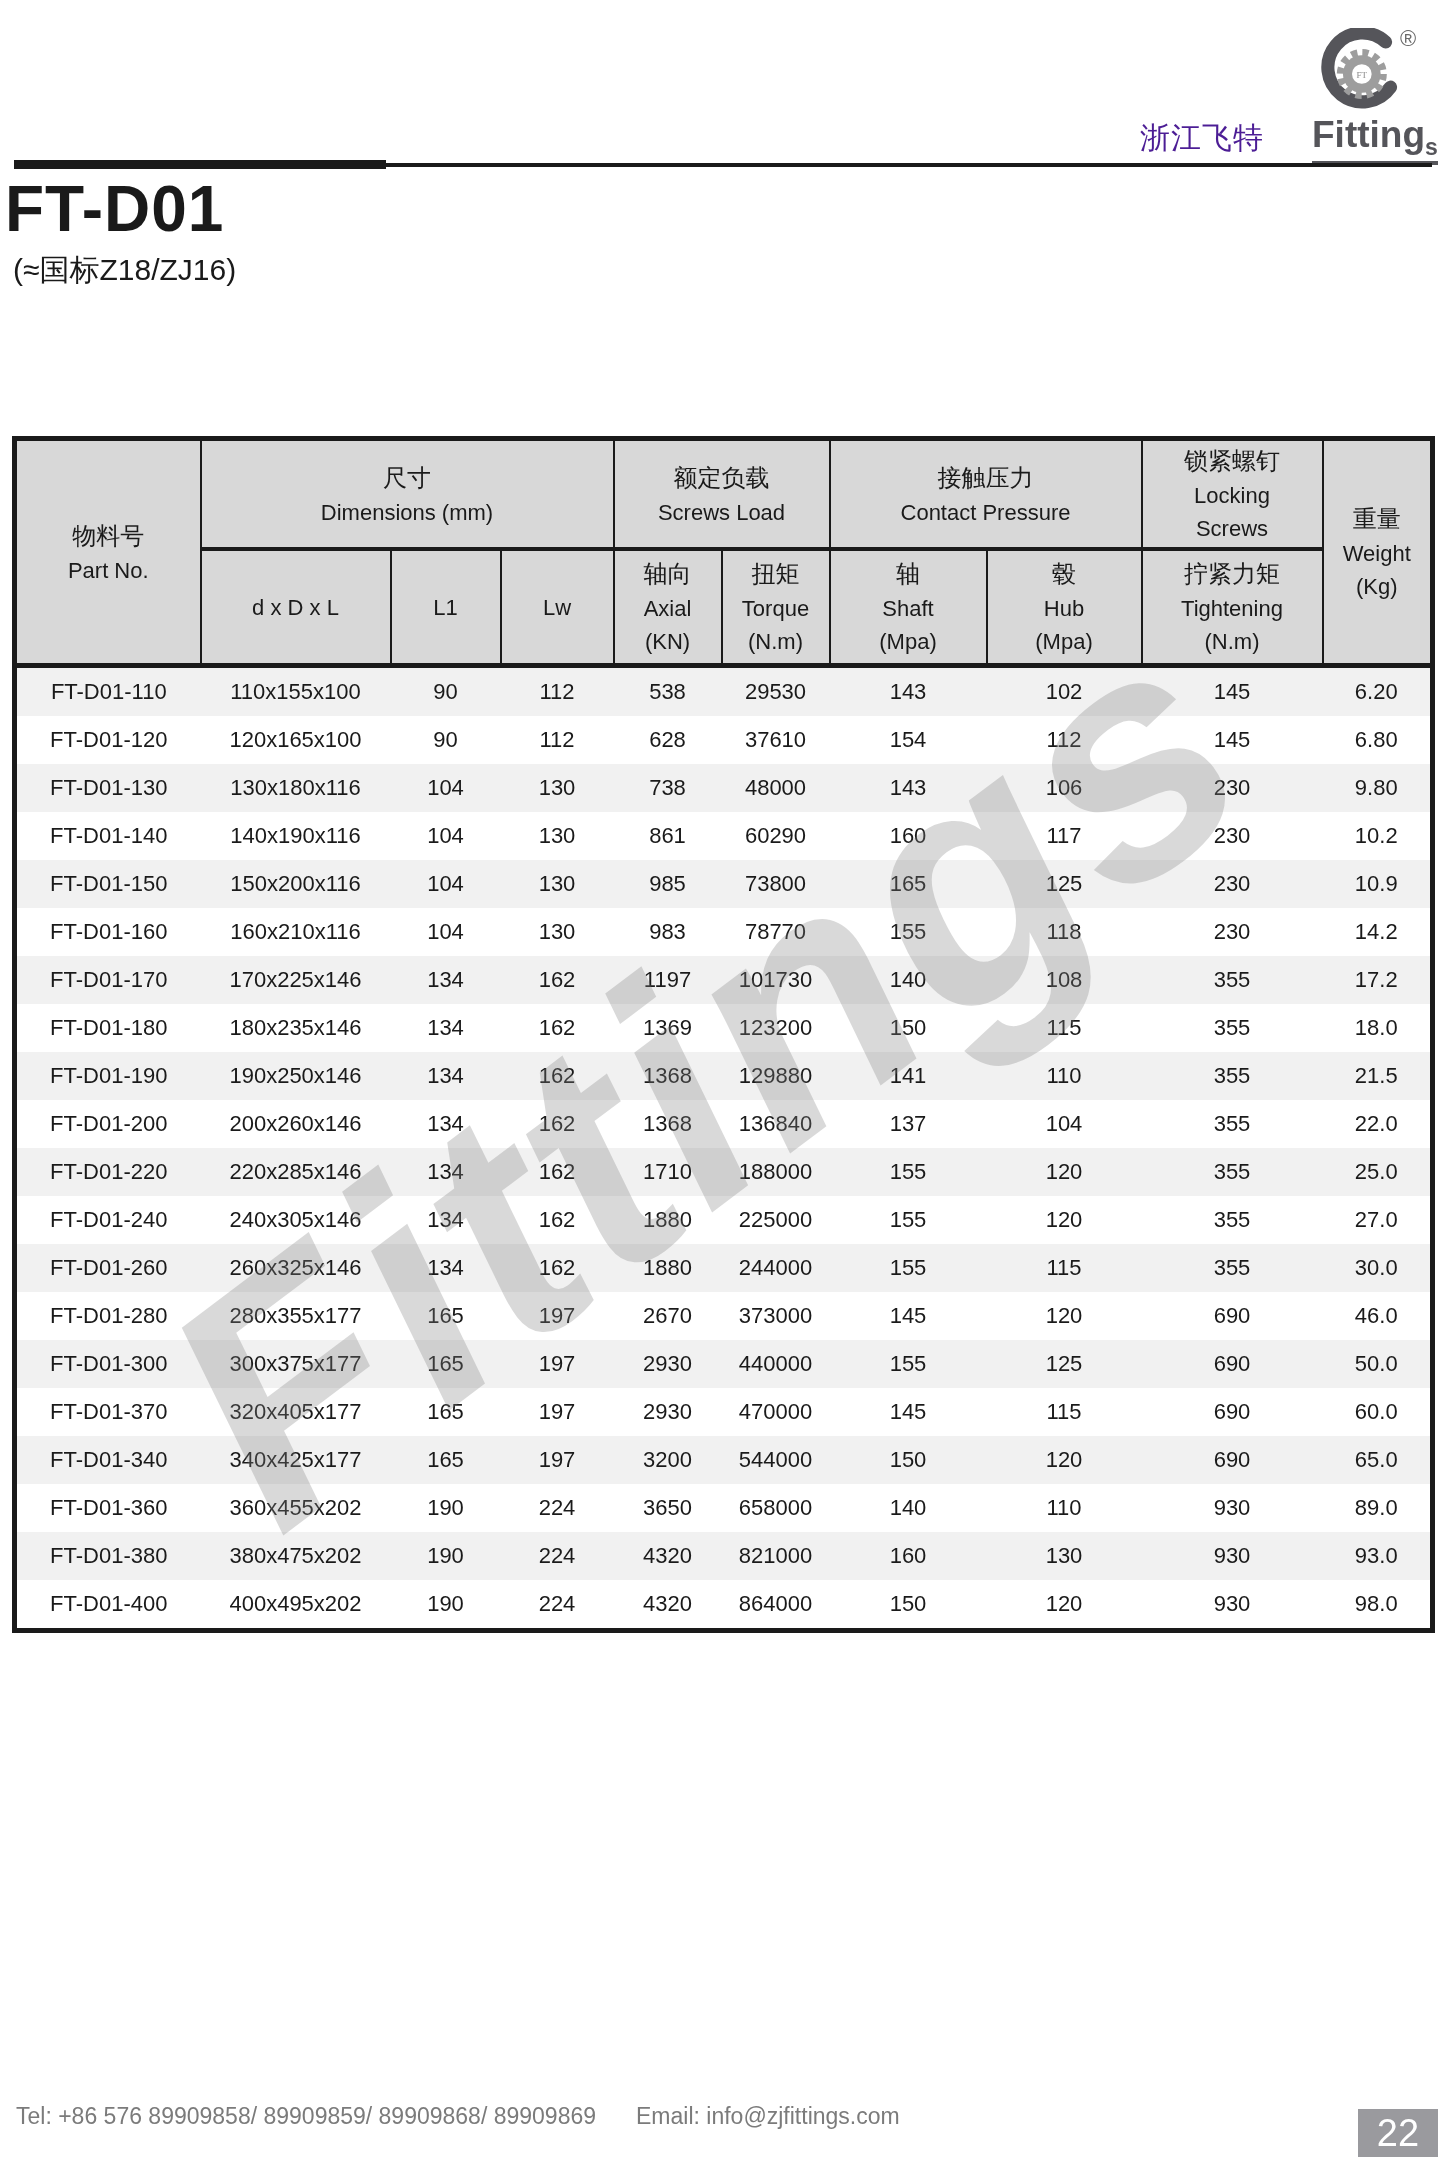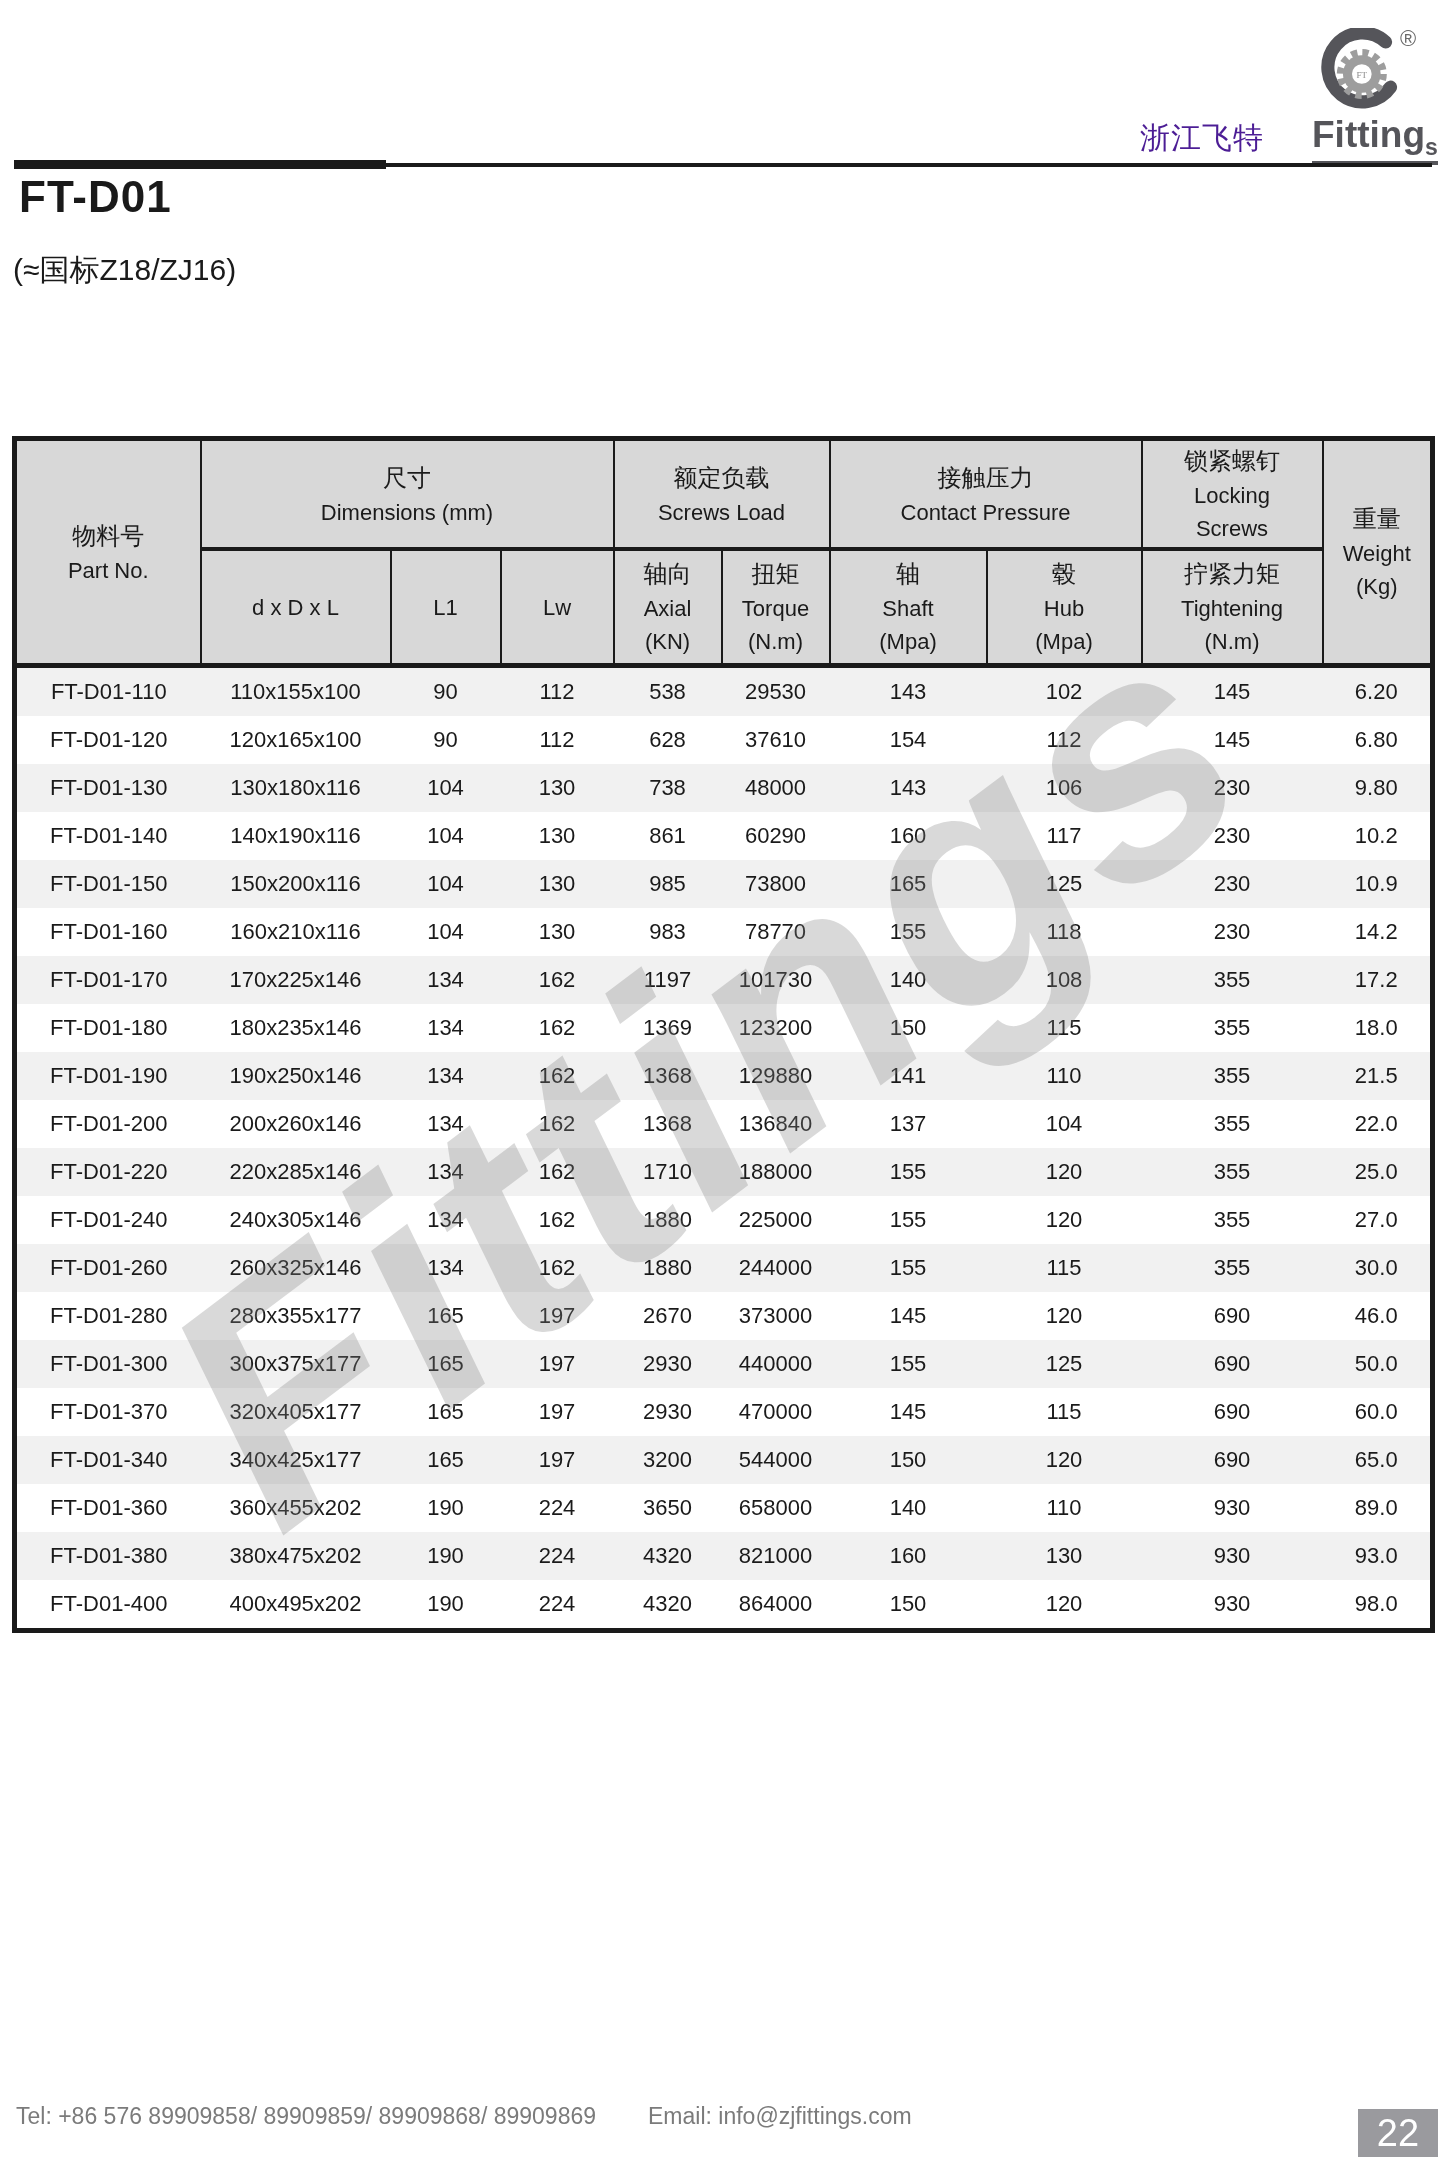--- a/index.html
+++ b/index.html
@@ -12,21 +12,21 @@
   .brand-cn{position:absolute;left:1140px;top:118px;font-size:30px;color:#4c1d95;letter-spacing:1px;}
   .brand-logotype{position:absolute;left:1312px;top:116px;font-size:37px;font-weight:bold;color:#55555a;
                   border-bottom:4px solid #55555a;padding-bottom:1px;line-height:1.05;}
   .brand-logotype sub{font-size:23px;font-weight:bold;}
 
   
   .section-title{position:absolute;left:14px;top:123px;font-size:27px;color:#1a1a1a;letter-spacing:.5px;white-space:nowrap;}
   .section-title .sep{margin:0 14px;font-size:22px;}
   .rule-thick{position:absolute;left:14px;top:160px;width:372px;height:9px;background:#1a1a1a;}
   .rule-thin{position:absolute;left:386px;top:163px;width:1046px;height:4px;background:#1a1a1a;}
-  .model{position:absolute;left:19px;top:172px;font-size:44px;font-weight:bold;letter-spacing:1px;}
+  .model{position:absolute;left:5px;top:172px;font-size:64px;font-weight:bold;letter-spacing:1px;}
   .standard-note{position:absolute;left:13px;top:250px;font-size:30px;}
 
   
   .table-wrap{position:absolute;left:12px;top:436px;width:1420px;}
   table{border-collapse:collapse;table-layout:fixed;width:1418px;border:5px solid #1a1a1a;}
   thead th{background:#d8d8d8;border-left:2px solid #1a1a1a;border-right:2px solid #1a1a1a;
            font-weight:normal;font-size:22px;line-height:1.5;padding:0 2px;}
   thead .cjk{font-size:24px;}
   tr.h1 th{height:106px;border-bottom:4px solid #1a1a1a;}
   tr.h2 th{height:112px;border-bottom:5px solid #1a1a1a;margin-left:25px;}
@@ -35,21 +35,21 @@
   tbody tr:nth-child(odd){background:#f1f1f1;}
   tbody tr:nth-child(even){background:#ffffff;}
 
   
   .watermark{position:absolute;left:705px;top:1075px;transform:translate(-50%,-50%) rotate(-37deg);
              font-size:330px;font-weight:bold;font-style:italic;letter-spacing:6px;white-space:nowrap;
              color:rgba(128,128,128,0.30);pointer-events:none;}
 
   
   .footer{position:absolute;left:16px;top:2103px;font-size:23px;color:#7b7b7b;white-space:nowrap;}
-  .footer .email{margin-left:52px;}
+  .footer .email{margin-left:40px;}
   .page-badge{position:absolute;left:1358px;top:2109px;width:80px;height:48px;background:#9a9a9e;
               color:#ffffff;font-size:38px;display:flex;align-items:center;justify-content:center;}
 </style>
 </head>
 <body>
 
 <div class="page">
 
   <div class="brand-gear">
     <svg width="82" height="92" viewBox="0 0 100 112">

